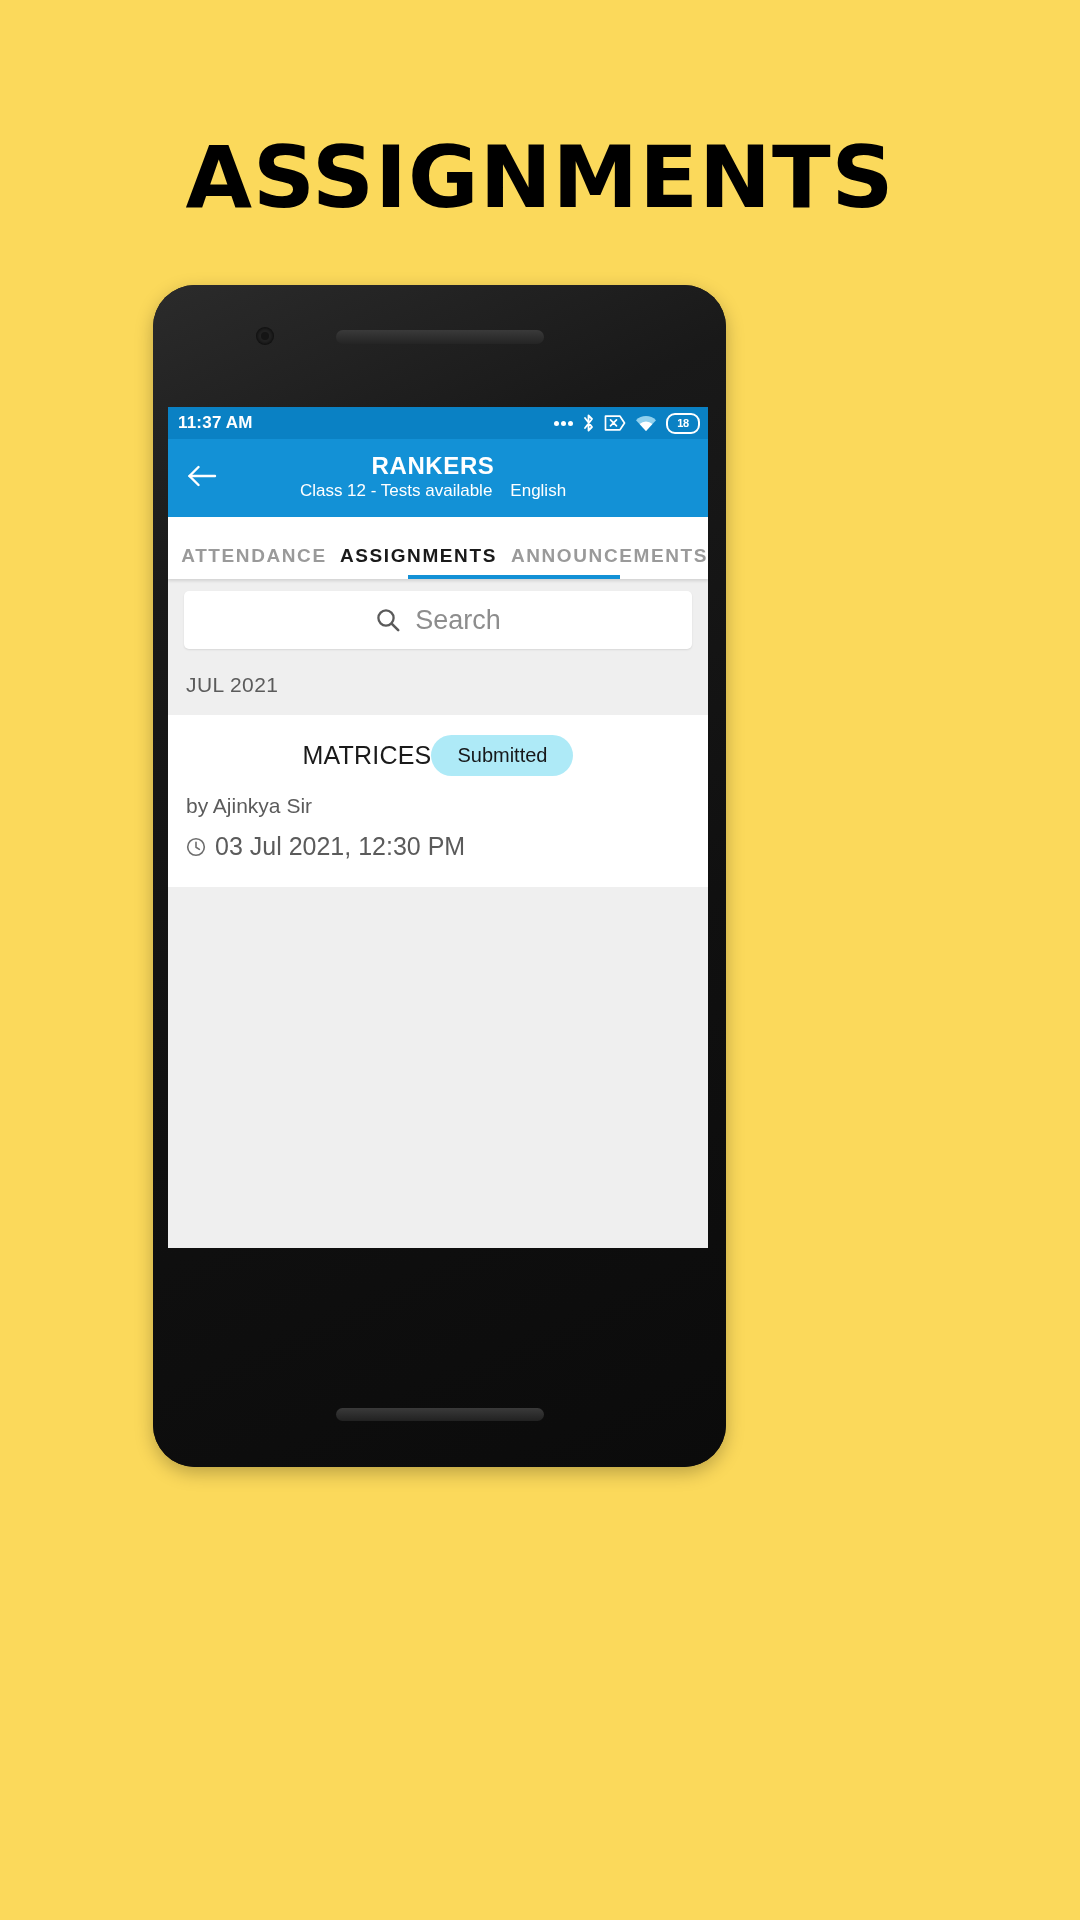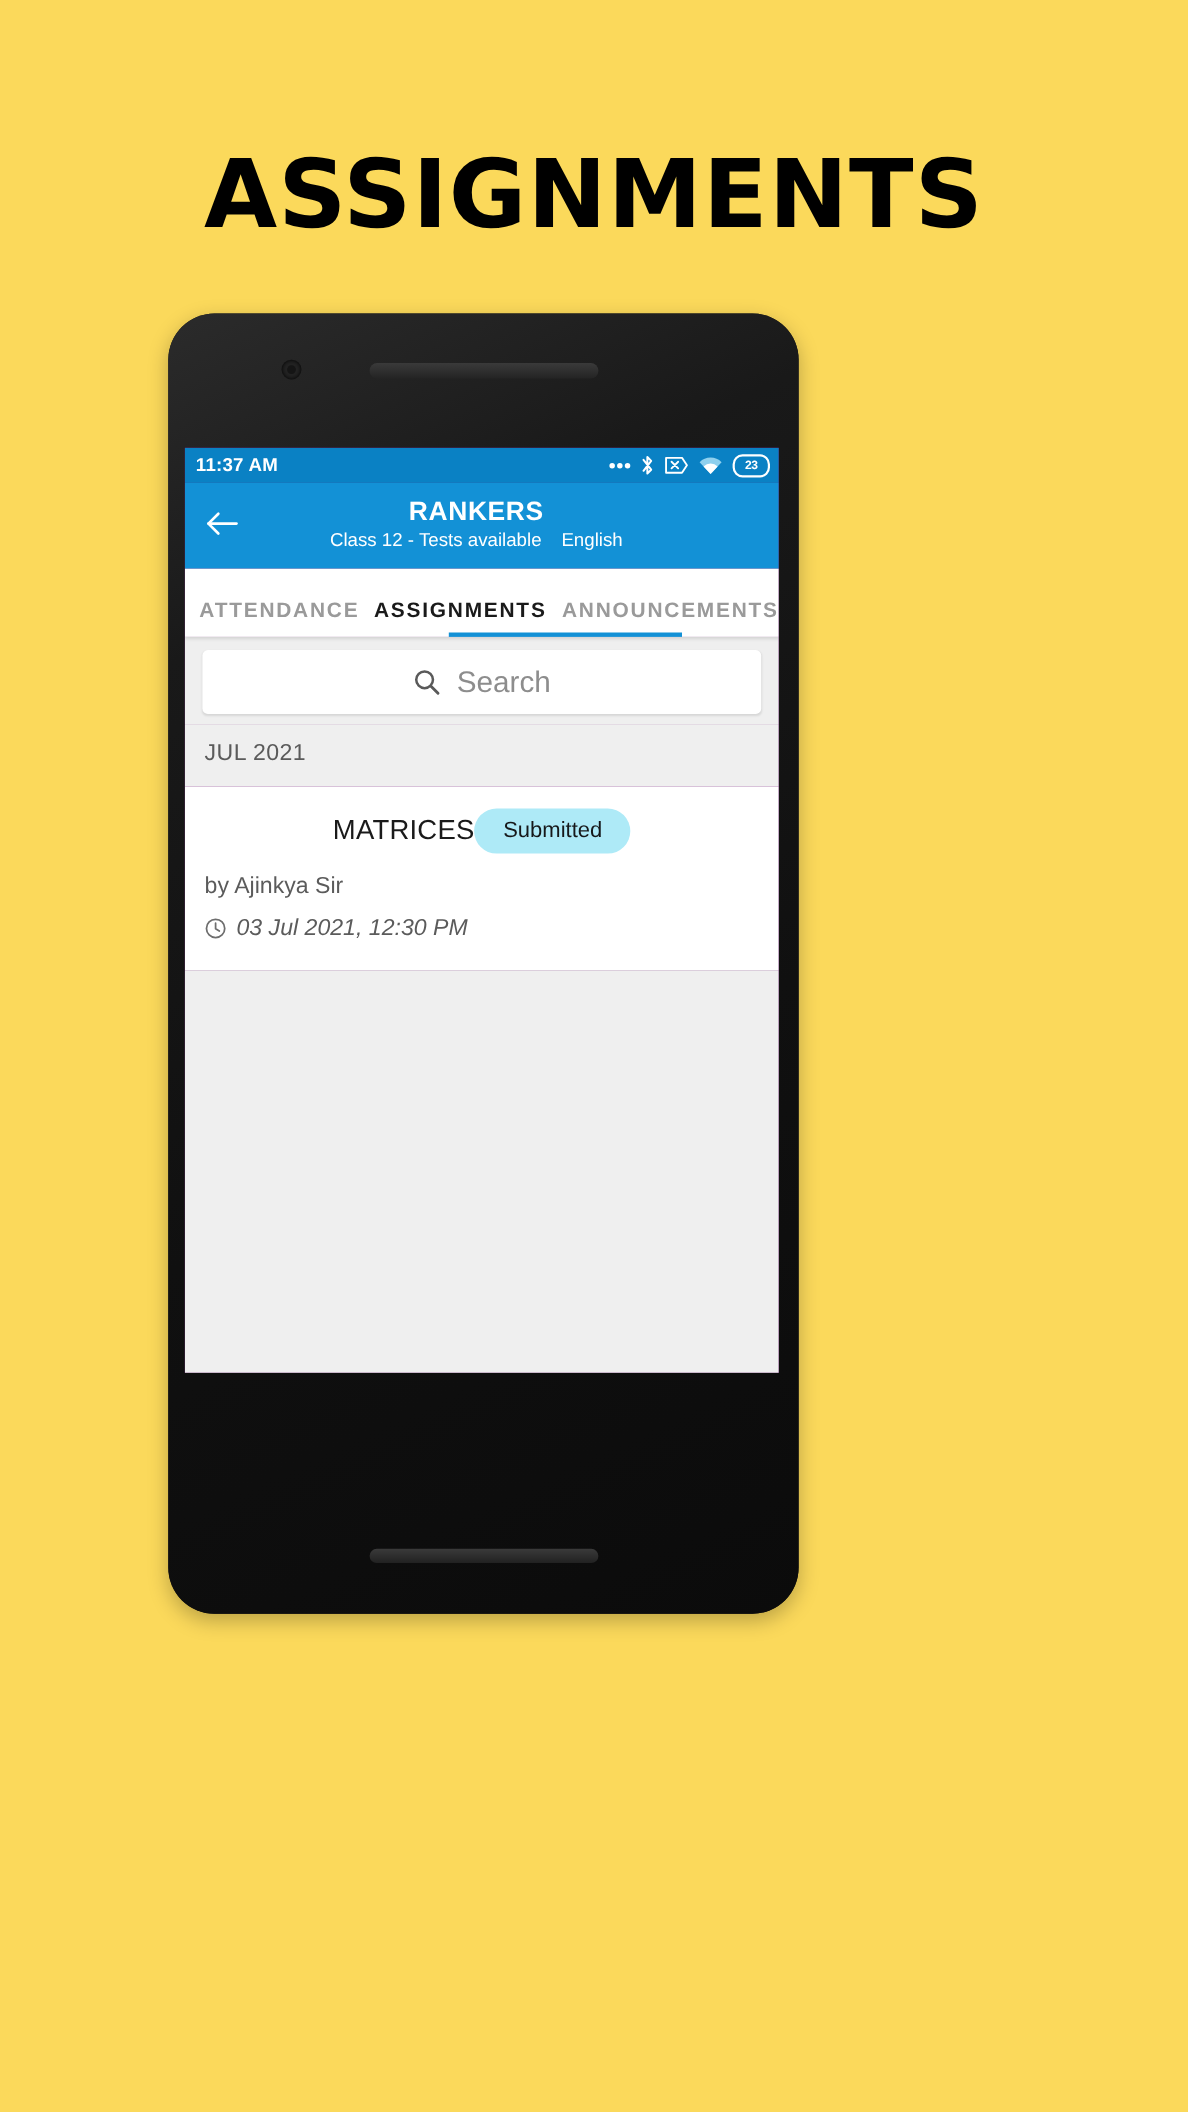--- a/index.html
+++ b/index.html
@@ -86,21 +86,21 @@
     background: linear-gradient(180deg, #3a3a3a, #212121);
   }
 
   
   .screen {
     position: absolute;
     left: 15px;
     top: 122px;
     width: 540px;
     height: 841px;
-    background: #701a75;
+    background: #ffffff;
     overflow: hidden;
   }
 
   
   .status-bar {
     height: 32px;
     background: #0A81C4;
     display: flex;
     align-items: center;
     padding: 0 8px 0 10px;
@@ -283,23 +283,22 @@
   }
   .card-author {
     margin-top: 18px;
     font-size: 21px;
     color: #5B5B5B;
   }
   .card-date-row {
     margin-top: 14px;
     display: flex;
     align-items: center;
-    font-size: 21px;
+    font-size: 25px;
     color: #5B5B5B;
-    font-style: italic;
   }
   .clock-icon { margin-right: 9px; display: flex; }
 
   .list-filler {
     background: #EFEFEF;
     height: 440px;
   }
 </style>
 </head>
 <body>
@@ -333,21 +332,21 @@
             <path d="M6.5 5.8 L12.5 11.8 M12.5 5.8 L6.5 11.8" stroke="#ffffff" stroke-width="1.7" stroke-linecap="round"></path>
           </svg>
         </div>
         <div class="si">
           <svg width="22" height="17" viewBox="0 0 22 17">
             <path d="M11 16 L1 5.2 A14 14 0 0 1 21 5.2 Z" fill="#8FD0EE"></path>
             <path d="M11 16 L4.6 9 A9.3 9.3 0 0 1 17.4 9 Z" fill="#ffffff"></path>
           </svg>
         </div>
         <div class="batt">
-          <span>23</span>
+          <span>18</span>
         </div>
       </div>
     </div>
 
     <div class="appbar">
       <div class="back-btn">
         <span>
           <svg width="30" height="22" viewBox="0 0 30 22">
             <path d="M1.5 11 H27" stroke="#ffffff" stroke-width="2.4" stroke-linecap="round"></path>
             <path d="M10.5 2 L1.5 11 L10.5 20" fill="none" stroke="#ffffff" stroke-width="2.4" stroke-linecap="round" stroke-linejoin="round"></path>

